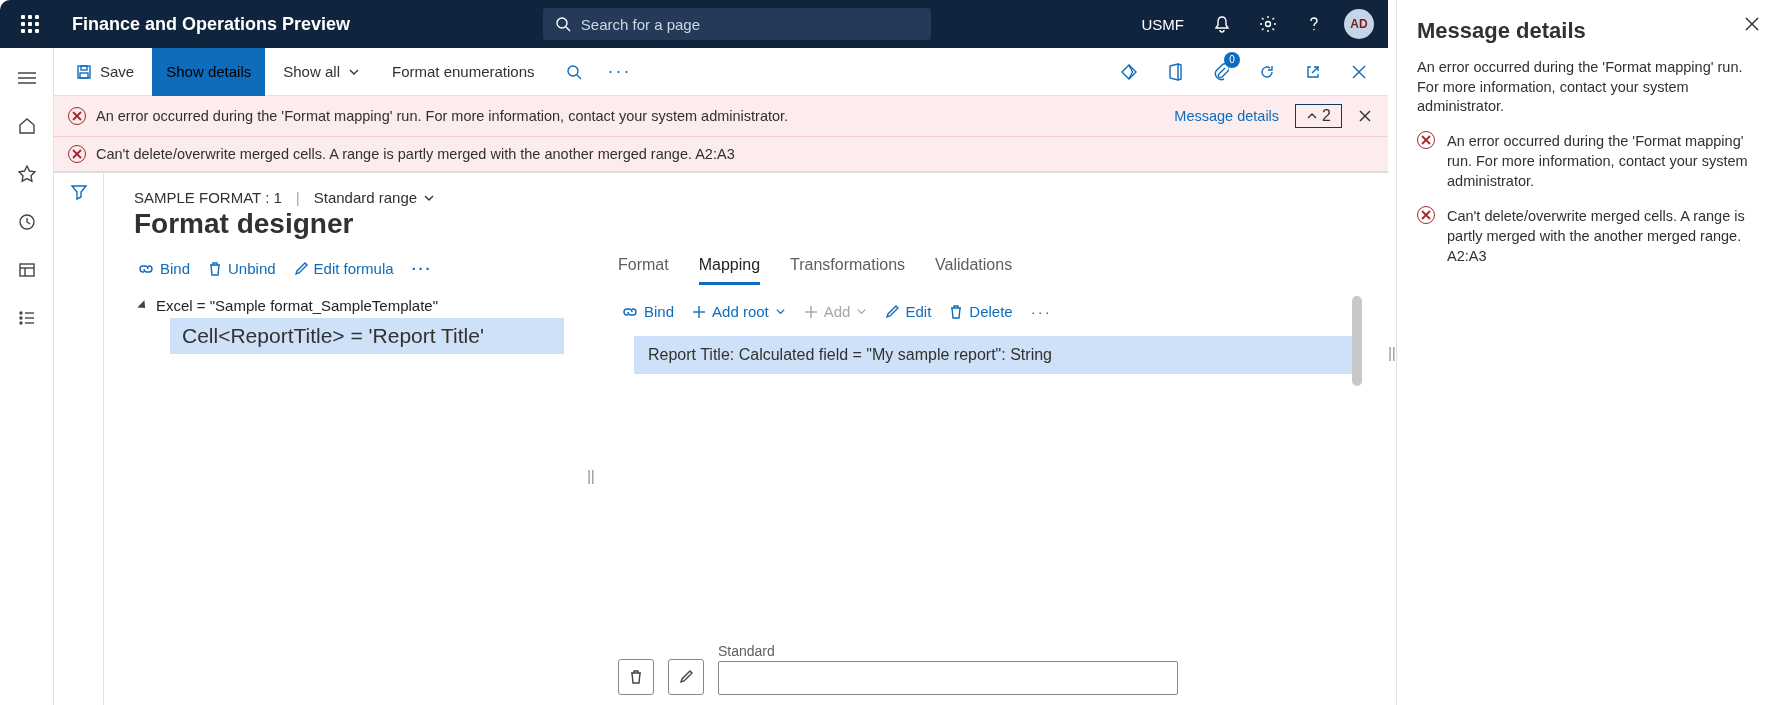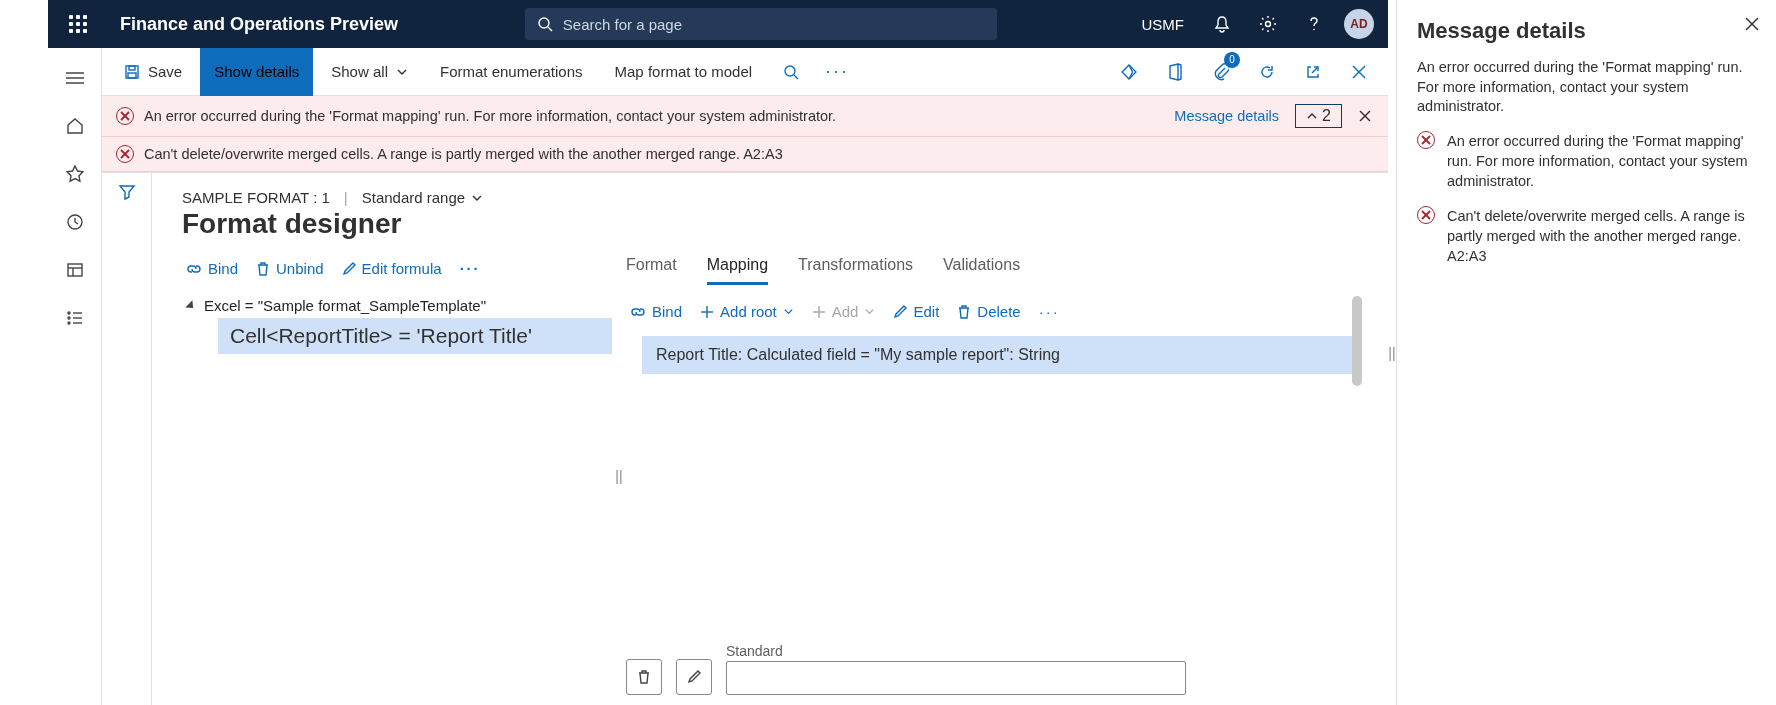--- a/index.html
+++ b/index.html
@@ -1,27 +1,27 @@
 <!DOCTYPE html>
 <html><head>
 <meta charset="utf-8">
 <style>
   * { box-sizing: border-box; margin: 0; padding: 0; }
   body { font-family: "Segoe UI", Arial, sans-serif; font-size: 14px; color: #323130; background: #fff; width: 1776px; height: 705px; overflow: hidden; border-radius: 10px; }
-  .app { display: flex; height: 100%; margin-left: 48px; }
+  .app { display: flex; height: 100%; }
   .main-region { flex: 1; display: flex; flex-direction: column; min-width: 0; }
   
   
   .topbar { height: 48px; background: #10243e; color: #fff; display: flex; align-items: center; padding: 0 8px 0 0; }
   .topbar .waffle { width: 60px; height: 48px; display: flex; align-items: center; justify-content: center; }
   .waffle-dots { display: grid; grid-template-columns: repeat(3, 4px); grid-gap: 3px; }
   .waffle-dots span { width: 4px; height: 4px; background: #fff; border-radius: 1px; }
   .app-title { font-size: 18px; font-weight: 600; padding: 0 12px; }
   .search-wrap { flex: 1; display: flex; justify-content: center; }
-  .search-box { width: 472px; height: 32px; background: #243a58; border-radius: 3px; display: flex; align-items: center; padding: 0 12px; color: #d0d7e0; font-size: 15px; gap: 10px; }
+  .search-box { width: 388px; height: 32px; background: #243a58; border-radius: 3px; display: flex; align-items: center; padding: 0 12px; color: #d0d7e0; font-size: 15px; gap: 10px; }
   .top-right { display: flex; align-items: center; gap: 2px; margin-left: 16px; }
   .top-right .txt { font-size: 15px; padding: 0 14px; }
   .top-right .ico { width: 44px; height: 48px; display: flex; align-items: center; justify-content: center; }
   .avatar { width: 30px; height: 30px; border-radius: 50%; background: #c5d4e6; color: #7f1d1d; display: flex; align-items: center; justify-content: center; font-size: 12px; font-weight: 600; margin: 0 6px; }
   
   svg { stroke: currentColor; fill: none; stroke-width: 1.4; }
   .topbar svg { stroke: #fff; }
   
   
   .body-row { flex: 1; display: flex; min-height: 0; }
@@ -54,21 +54,21 @@
   .content-row { flex: 1; display: flex; min-height: 0; border-top: 1px solid #e1e1e1; }
   .filter-col { width: 50px; border-right: 1px solid #e1e1e1; display: flex; justify-content: center; padding-top: 10px; }
   .filter-col svg { stroke: #0f6cbd; }
   
   .designer { flex: 1; padding: 16px 26px 10px 30px; display: flex; flex-direction: column; min-width: 0; }
   .crumbs { display: flex; align-items: flex-start; gap: 14px; font-size: 15px; color: #323130; }
   .crumbs .sep { color: #a8a8a8; }
   .view-dd { display: flex; align-items: center; gap: 6px; }
   .page-h1 { font-size: 28px; font-weight: 600; margin-top: 2px; }
   
-  .panels { display: flex; gap: 4px; margin-top: 16px; flex: 1; min-height: 0; }
+  .panels { display: flex; gap: 24px; margin-top: 16px; flex: 1; min-height: 0; }
   .left-panel { width: 430px; display: flex; flex-direction: column; }
   .panel-toolbar { display: flex; align-items: center; gap: 18px; font-size: 15px; color: #0f6cbd; padding: 4px 0 10px 4px; }
   .panel-toolbar .tb-item { display: flex; align-items: center; gap: 6px; }
   .panel-toolbar .tb-item svg { stroke: #0f6cbd; }
   .panel-toolbar .dots { letter-spacing: 2px; color: #0f6cbd; font-weight: bold; }
   
   .tree { margin-top: 6px; }
   .tree-node { display: flex; align-items: center; gap: 10px; font-size: 15px; color: #242424; padding: 4px 0; }
   .tree-node .tri { width: 0; height: 0; border-left: 6px solid #444; border-top: 5px solid transparent; border-bottom: 5px solid transparent; transform: rotate(45deg); margin-left: 6px; }
   .tree-child { margin-left: 36px; background: #cfe1f8; padding: 6px 12px; font-size: 21px; border-radius: 0px; }
@@ -218,23 +218,20 @@
               <span>Show details</span>
             </div>
           <div class="btn">
             <span>Show all</span>
             <svg width="12" height="12" viewBox="0 0 12 12">
                 <path d="M2 4l4 4 4-4"></path>
               </svg>
           </div>
           <div class="btn">
               <span>Format enumerations</span>
-            </div>
-          <div class="btn">
-              <span>Map format to model</span>
             </div>
           <div class="ico-blue">
               <svg width="16" height="16" viewBox="0 0 16 16">
                 <circle cx="7" cy="7" r="5"></circle>
                 <line x1="11" y1="11" x2="15" y2="15"></line>
               </svg>
             </div>
           <div class="ico-blue" style="font-size:18px; letter-spacing:2px;">···</div>
           <div class="spacer"></div>
           <div class="ico-blue">

